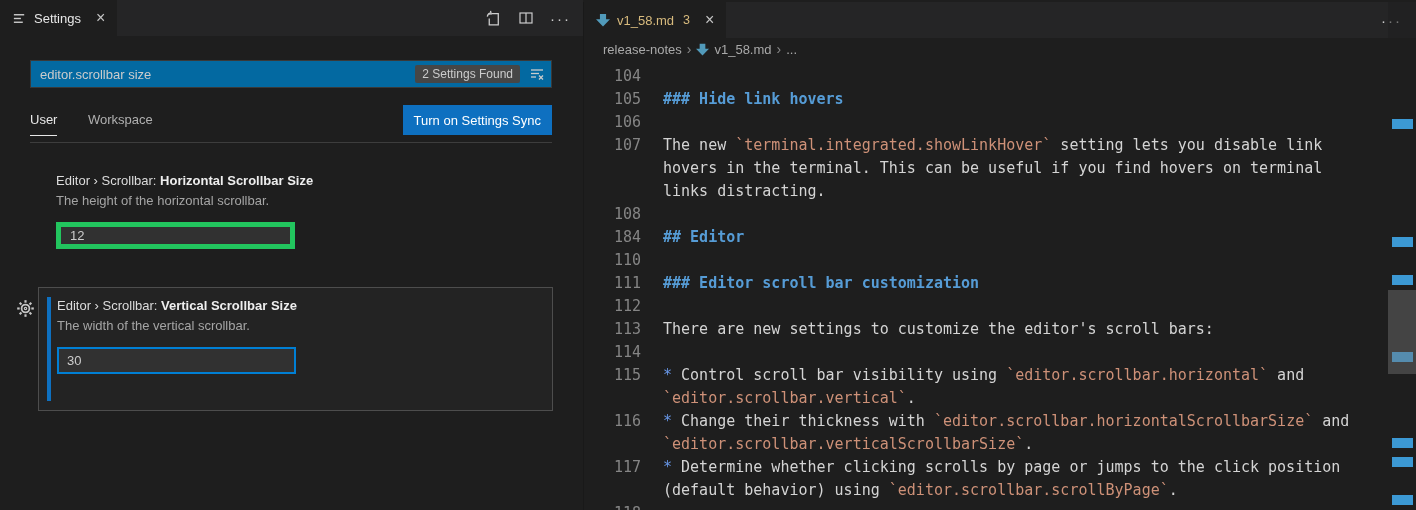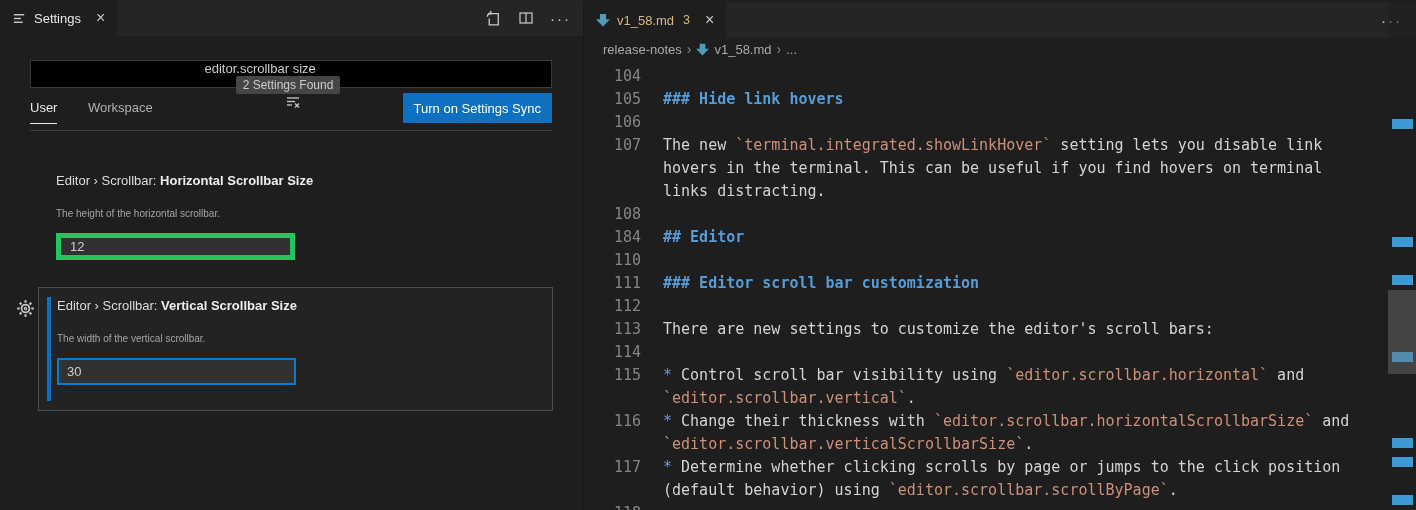--- a/index.html
+++ b/index.html
@@ -20,38 +20,38 @@
   .tabbar{position:relative;height:36px;background:#252526;display:flex;align-items:stretch;}
   .tab{display:flex;align-items:center;gap:7px;padding:0 12px;background:#1e1e1e;font-size:13px;color:#e7e7e7;cursor:default;}
   .tab .close{color:#c5c5c5;font-size:16px;line-height:1;margin-left:8px;}
   .tab-actions{position:absolute;right:12px;top:0;height:36px;display:flex;align-items:center;gap:16px;color:#cccccc;}
   .tab-actions .more,.more{font-size:15px;letter-spacing:2px;color:#cccccc;}
   .rp-more{position:absolute;right:14px;top:0;height:36px;display:flex;align-items:center;}
   .gold{color:var(--gold);}
   .tab-badge{color:var(--gold);font-size:12.5px;margin-left:2px;}
 
   
-  .search{position:absolute;left:30px;top:60px;width:522px;height:28px;background:#000000;border:1px solid #393939;display:flex;align-items:center;padding:0 6px 0 9px;flex-direction:column;}
+  .search{position:absolute;left:30px;top:60px;width:522px;height:28px;background:#0369a1;border:1px solid #393939;display:flex;align-items:center;padding:0 6px 0 9px;}
   .search input{flex:1;background:transparent;border:none;outline:none;color:#cccccc;font-size:13px;font-family:inherit;padding:0;}
   .badge{background:#464646;color:#cccccc;font-size:12px;padding:2px 7px;border-radius:2px;white-space:nowrap;margin-right:9px;}
   .icon-btn{display:flex;align-items:center;justify-content:center;}
 
-  .scope-row{position:absolute;left:30px;top:92px;width:522px;height:39px;border-bottom:1px solid rgba(204,204,204,0.18);}
+  .scope-row{position:absolute;left:30px;top:104px;width:522px;height:39px;border-bottom:1px solid rgba(204,204,204,0.18);}
   .scope-tab{display:inline-block;margin-right:26px;font-size:13px;color:#b0b0b0;line-height:31px;border-bottom:1px solid transparent;}
   .scope-tab.active{color:#e7e7e7;border-bottom:1px solid #e7e7e7;}
   .sync-btn{position:absolute;right:0;top:1px;height:30px;background:var(--accent);color:#ffffff;border:none;font-size:13px;font-family:inherit;padding:0 11px;display:flex;align-items:center;cursor:pointer;}
 
   .settings-list{position:absolute;left:0;top:0;width:583px;height:510px;pointer-events:none;}
   .setting-row{position:absolute;left:38px;width:515px;padding:10px 0 16px 18px;pointer-events:auto;}
   .setting-row:nth-of-type(1){top:163px;}
   .setting-row.focused{top:287px;height:124px;border:1px solid #4d4d4d;background:rgba(255,255,255,0.025);}
   .modified-bar{position:absolute;left:8px;top:9px;bottom:9px;width:4px;background:var(--accent);}
   .setting-title{font-size:13px;color:#dcdcdc;}
   .setting-title .name{font-weight:bold;color:#eeeeee;}
-  .setting-desc{margin-top:20px;font-size:10px;color:#a5a5a5;}
+  .setting-desc{margin-top:5px;font-size:13px;color:#a5a5a5;}
   .setting-input{margin-top:14px;width:239px;height:27px;background:#313131;border:5px solid #22c55e;color:#cccccc;font-size:13px;font-family:inherit;padding:0 9px;outline:none;display:block;}
   .setting-input.focus{border:1px solid var(--focus);box-shadow:0 0 0 1px var(--focus) inset;}
   .gear{position:absolute;left:15px;top:298px;width:20px;height:20px;}
 
   
   .breadcrumbs{position:absolute;left:0;top:36px;width:100%;height:22px;display:flex;align-items:center;padding-left:19px;font-size:13px;color:#a9a9a9;background:#1e1e1e;gap:5px;}
   .crumb{display:flex;align-items:center;gap:5px;}
   .crumb-sep{color:#8a8a8a;font-size:14px;}
 
   .editor{position:absolute;left:0;top:63px;width:805px;bottom:-16px;overflow:hidden;

